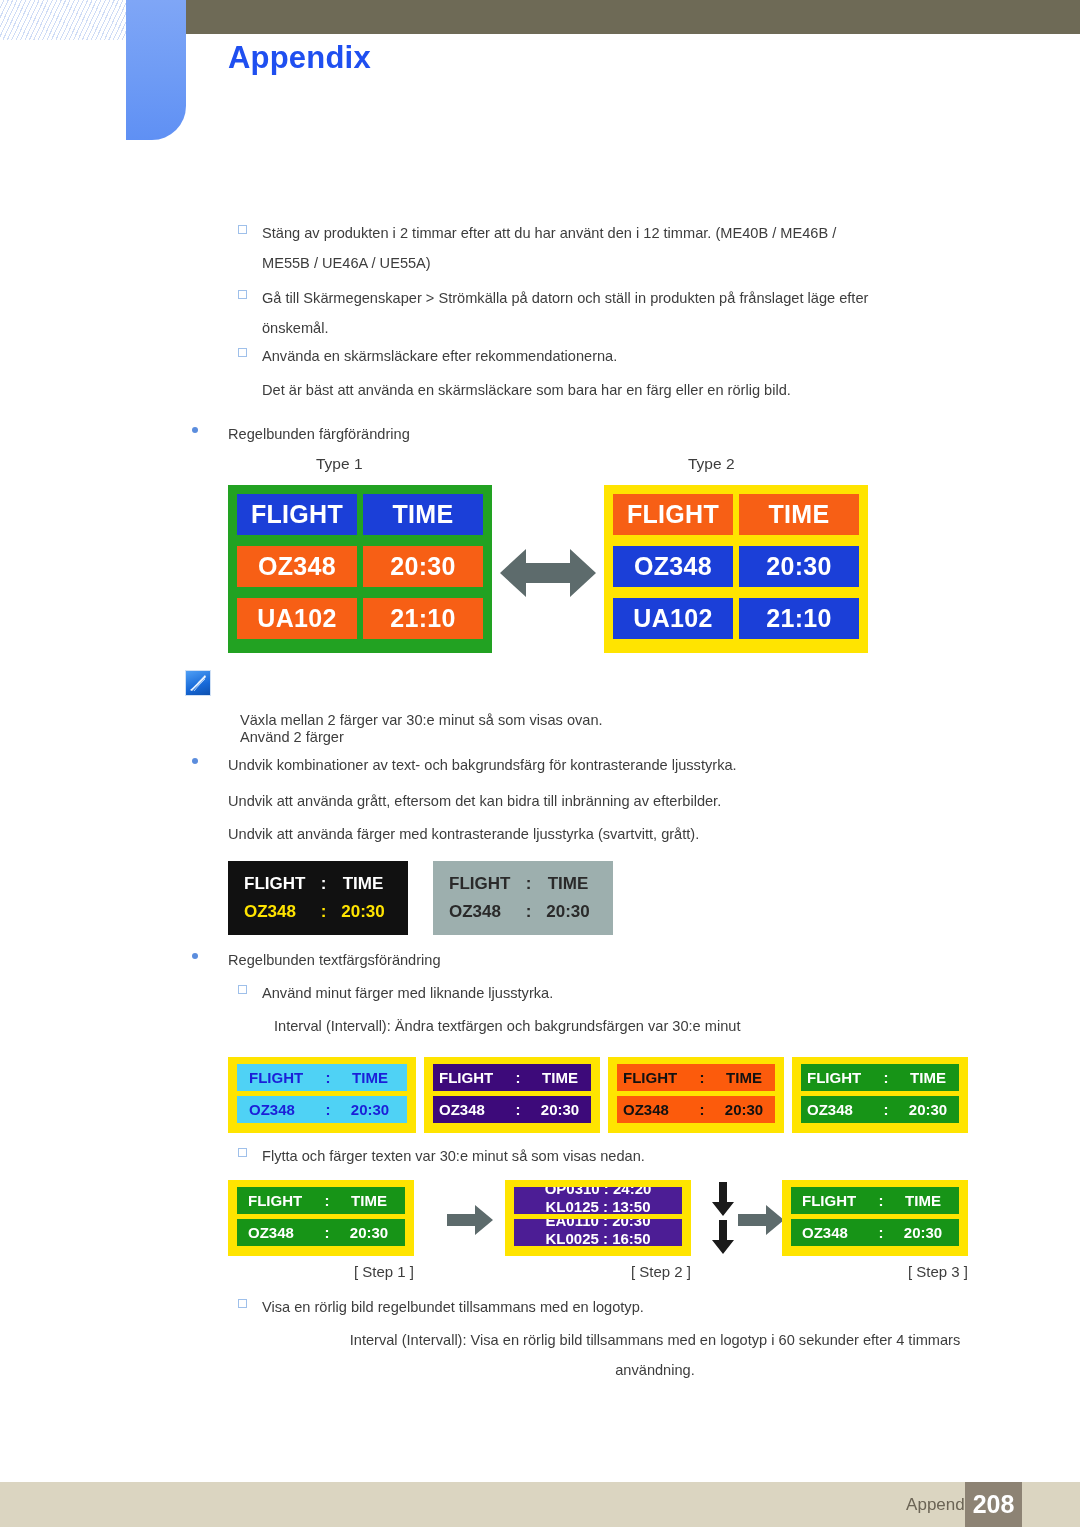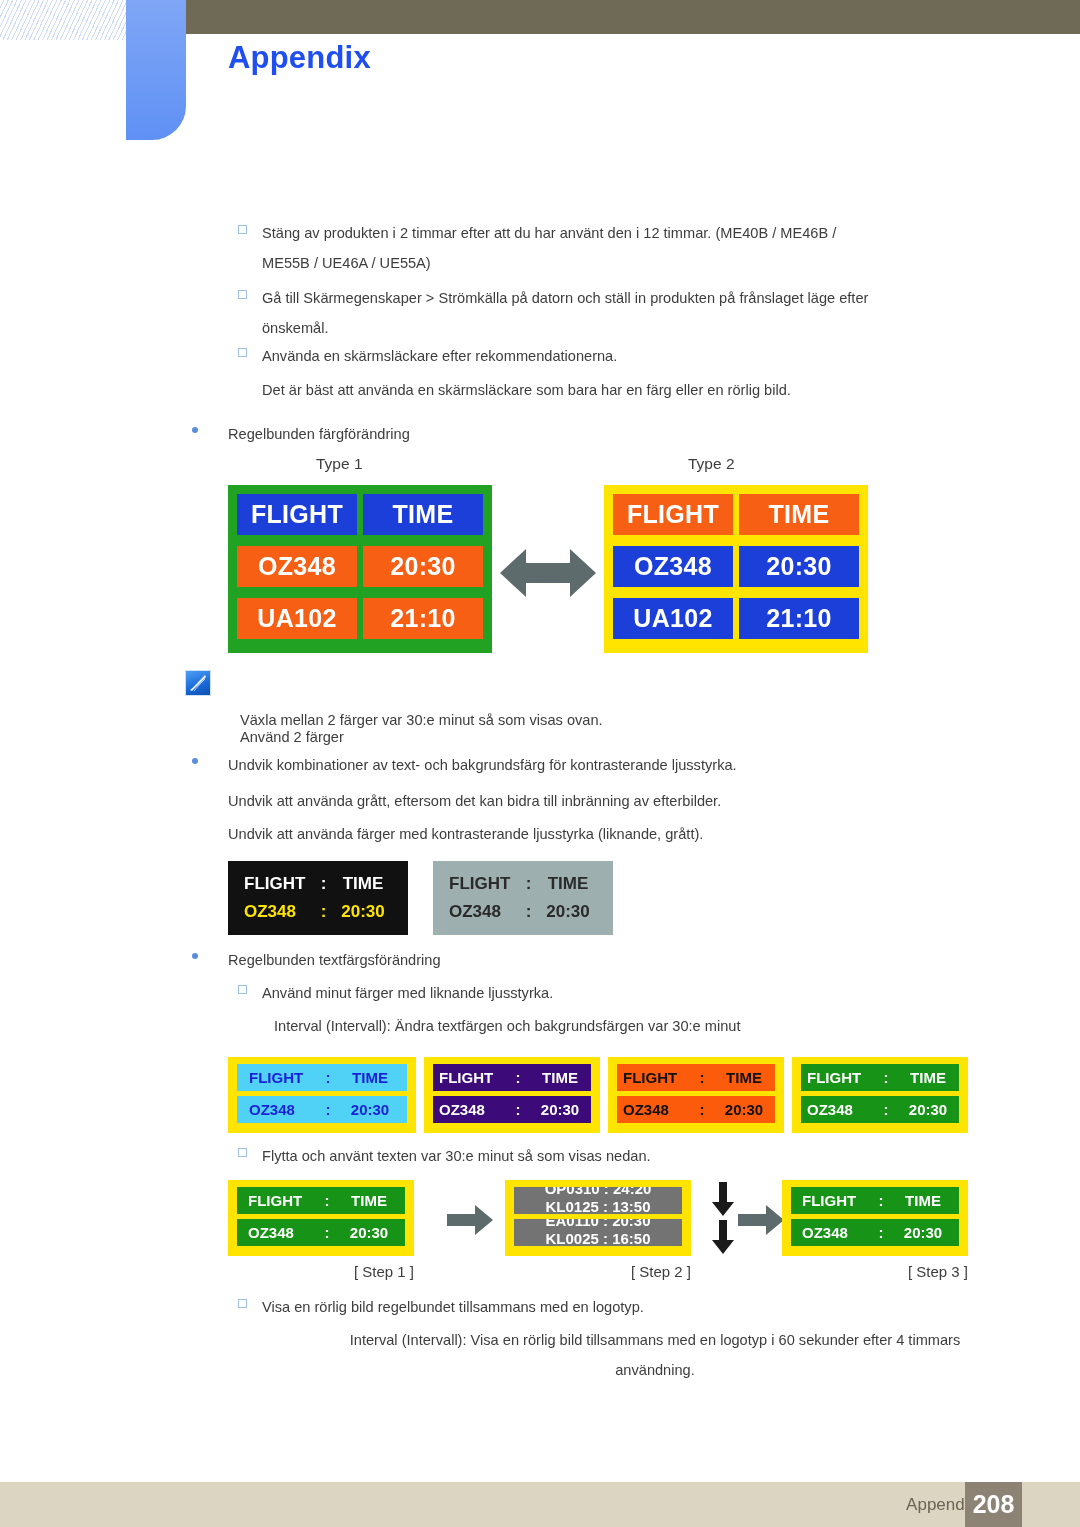--- a/index.html
+++ b/index.html
@@ -117,21 +117,21 @@
     font-size:15px;font-weight:bold;height:27px;margin-bottom:5px;
     background:#179417;color:#ffffff;
   }
   .stepboard .sline:last-child{margin-bottom:0;}
   .stepboard .f1{width:68px;text-align:left;padding-left:6px;}
   .stepboard .f2{width:22px;text-align:center;}
   .stepboard .f3{width:62px;text-align:center;}
 
   .scrollband{
     position:relative;height:27px;margin-bottom:5px;overflow:hidden;
-    background:#737373;
+    background:#4c1d95;
   }
   .scrollband .sub{
     position:absolute;left:0;width:100%;
     display:flex;align-items:center;justify-content:center;
     font-size:15px;font-weight:bold;color:#ffffff;height:20px;
   }
   .step-cap{
     position:absolute;font-size:15px;color:#3d3d3d;
     text-align:right;
   }
@@ -228,21 +228,21 @@
 <div class="txt" style="position:absolute;left:240px;top:705px;">Växla mellan 2 färger var 30:e minut så som visas ovan.</div>
 
 <div class="row" style="left:0;top:750px;width:1080px;">
   <div class="bullet-disc" style="left:192px;top:8px;"></div>
   <div class="txt" style="position:absolute;left:228px;top:0;width:790px;">Undvik kombinationer av text- och bakgrundsfärg för kontrasterande ljusstyrka.</div>
 </div>
 <div class="row" style="left:228px;top:786px;width:790px;">
   <div class="txt">Undvik att använda grått, eftersom det kan bidra till inbränning av efterbilder.</div>
 </div>
 <div class="row" style="left:228px;top:819px;width:790px;">
-  <div class="txt">Undvik att använda färger med kontrasterande ljusstyrka (liknande, grått).</div>
+  <div class="txt">Undvik att använda färger med kontrasterande ljusstyrka (svartvitt, grått).</div>
 </div>
 
 <div class="cbox" id="cbox-0" style="left: 228px; top: 861px; width: 180px; height: 74px; background: rgb(17, 17, 17);">
     <div class="ln" style="color: rgb(255, 255, 255);">
       <span class="c1">FLIGHT</span>
       <span class="c2">:</span>
       <span class="c3">TIME</span>
     </div>
     <div class="ln" style="color: rgb(255, 228, 0);">
       <span class="c1">OZ348</span>
@@ -319,21 +319,21 @@
     </div>
     <div class="sline" style="background: rgb(23, 148, 23); color: rgb(255, 255, 255);">
       <span class="f1">OZ348</span>
       <span class="f2">:</span>
       <span class="f3">20:30</span>
     </div>
   </div>
 
 <div class="row" style="left:0;top:1141px;width:1080px;">
   <div class="bullet-sq" style="left:238px;top:7px;"></div>
-  <div class="txt" style="position:absolute;left:262px;top:0;width:760px;">Flytta och använt texten var 30:e minut så som visas nedan.</div>
+  <div class="txt" style="position:absolute;left:262px;top:0;width:760px;">Flytta och färger texten var 30:e minut så som visas nedan.</div>
 </div>
 
 <div class="stepboard" id="stepboard-1" style="left:228px;top:1180px;width:186px;height:76px;">
     <div class="sline">
       <span class="f1">FLIGHT</span>
       <span class="f2">:</span>
       <span class="f3">TIME</span>
     </div>
     <div class="sline">
       <span class="f1">OZ348</span>

